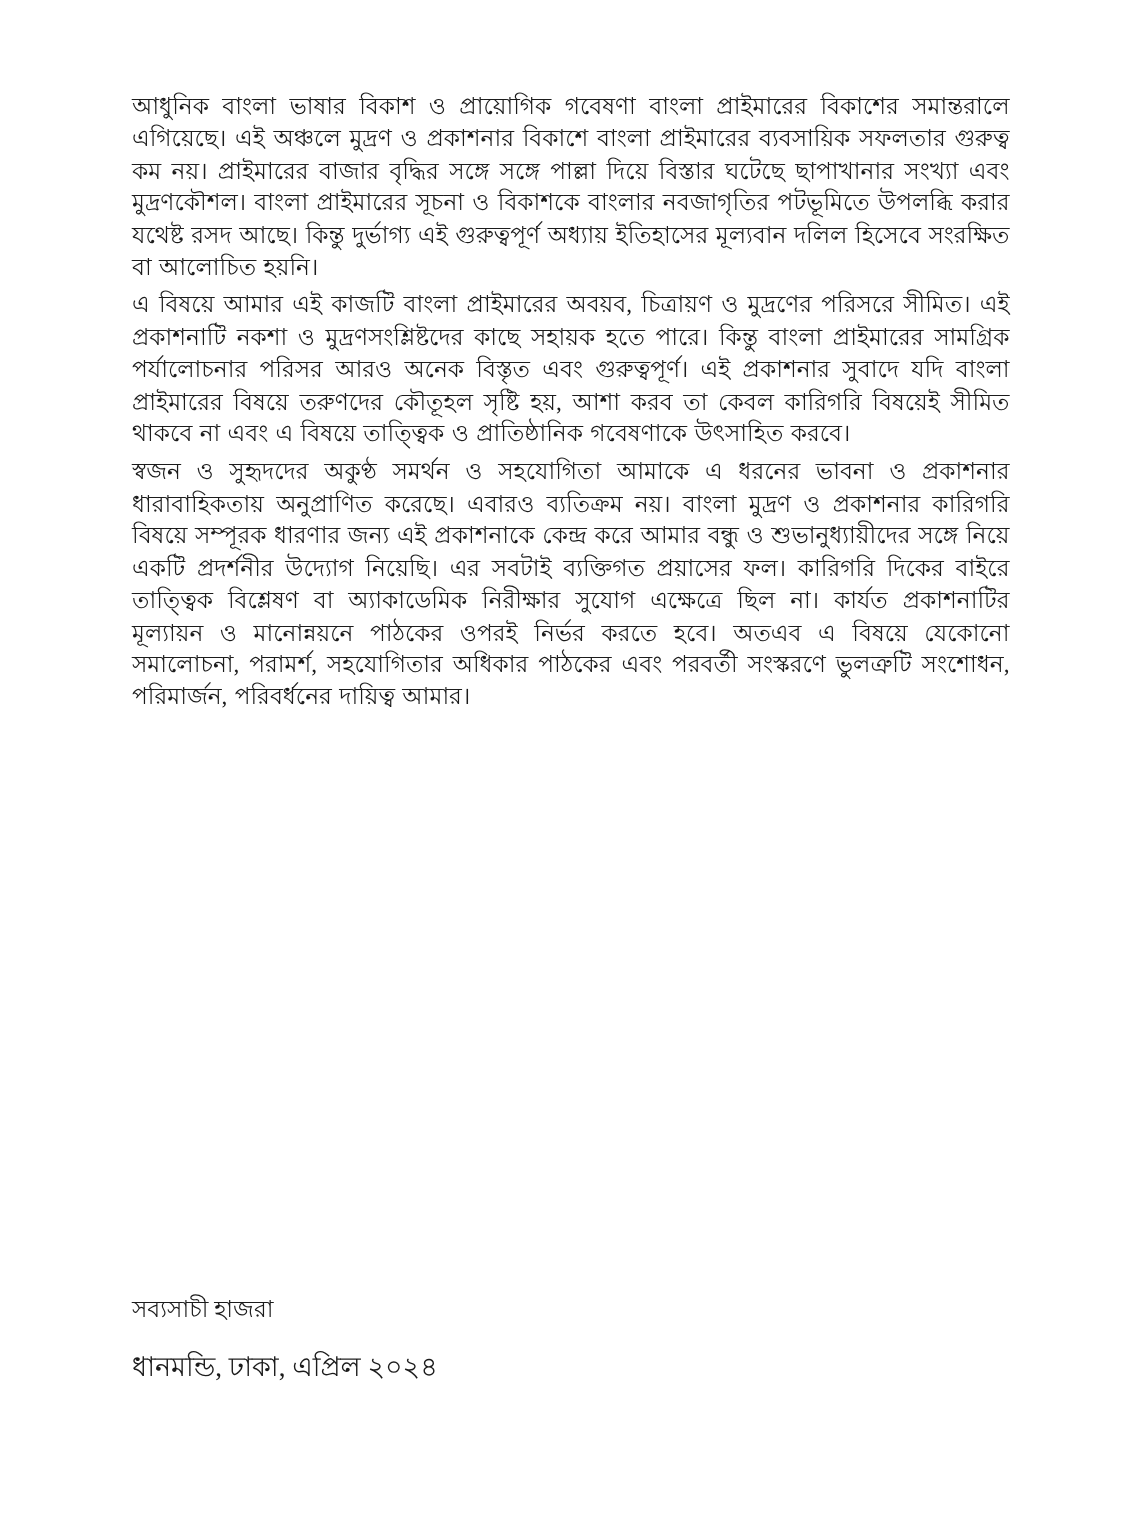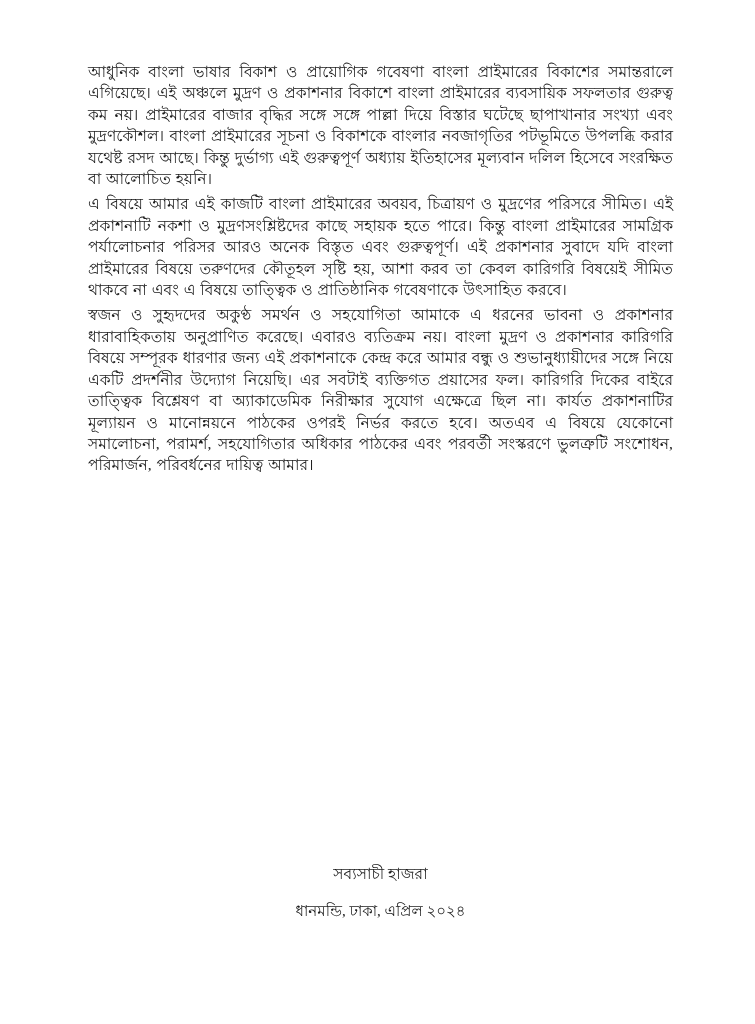--- a/index.html
+++ b/index.html
@@ -33,29 +33,29 @@
     text-align: justify;
     text-justify: inter-word;
     letter-spacing: 0;
     word-spacing: 1px;
   }
   .signature-block {
     position: absolute;
     left: 88px;
     width: 585px;
     top: 864px;
-    text-align: center;
+    text-align: left;
   }
   .author-name {
     font-size: 15.5px;
     line-height: 20px;
   }
   .place-date {
     margin-top: 19px;
-    font-size: 15px;
+    font-size: 18px;
     line-height: 16px;
   }
 </style>
 </head>
 <body>
 
 <div class="page">
   <div class="content">
     <p>আধুনিক বাংলা ভাষার বিকাশ ও প্রায়োগিক গবেষণা বাংলা প্রাইমারের বিকাশের সমান্তরালে এগিয়েছে। এই অঞ্চলে মুদ্রণ ও প্রকাশনার বিকাশে বাংলা প্রাইমারের ব্যবসায়িক সফলতার গুরুত্ব কম নয়। প্রাইমারের বাজার বৃদ্ধির সঙ্গে সঙ্গে পাল্লা দিয়ে বিস্তার ঘটেছে ছাপাখানার সংখ্যা এবং মুদ্রণকৌশল। বাংলা প্রাইমারের সূচনা ও বিকাশকে বাংলার নবজাগৃতির পটভূমিতে উপলব্ধি করার যথেষ্ট রসদ আছে। কিন্তু দুর্ভাগ্য এই গুরুত্বপূর্ণ অধ্যায় ইতিহাসের মূল্যবান দলিল হিসেবে সংরক্ষিত বা আলোচিত হয়নি।</p>
     <p>এ বিষয়ে আমার এই কাজটি বাংলা প্রাইমারের অবয়ব, চিত্রায়ণ ও মুদ্রণের পরিসরে সীমিত। এই প্রকাশনাটি নকশা ও মুদ্রণসংশ্লিষ্টদের কাছে সহায়ক হতে পারে। কিন্তু বাংলা প্রাইমারের সামগ্রিক পর্যালোচনার পরিসর আরও অনেক বিস্তৃত এবং গুরুত্বপূর্ণ। এই প্রকাশনার সুবাদে যদি বাংলা প্রাইমারের বিষয়ে তরুণদের কৌতূহল সৃষ্টি হয়, আশা করব তা কেবল কারিগরি বিষয়েই সীমিত থাকবে না এবং এ বিষয়ে তাত্ত্বিক ও প্রাতিষ্ঠানিক গবেষণাকে উৎসাহিত করবে।</p>

